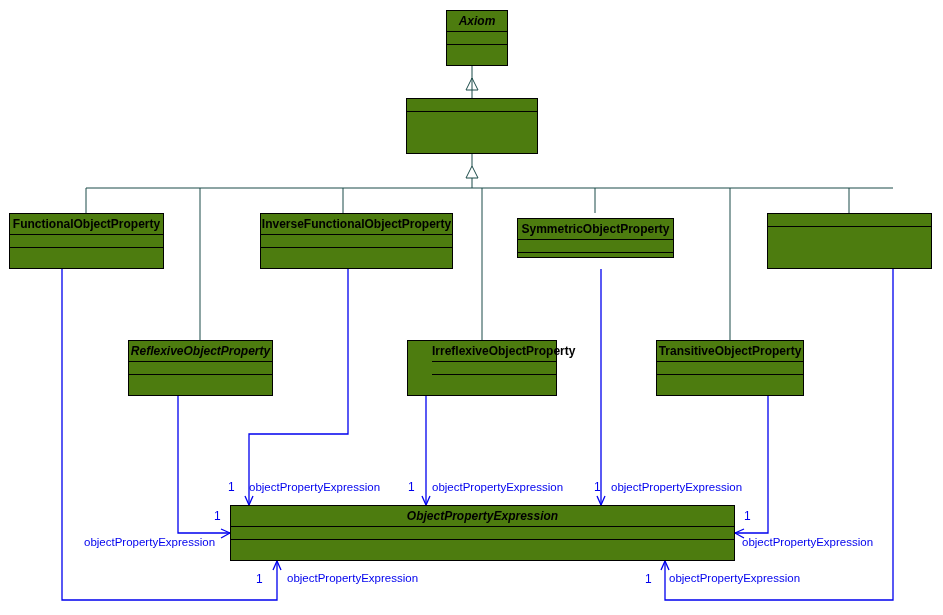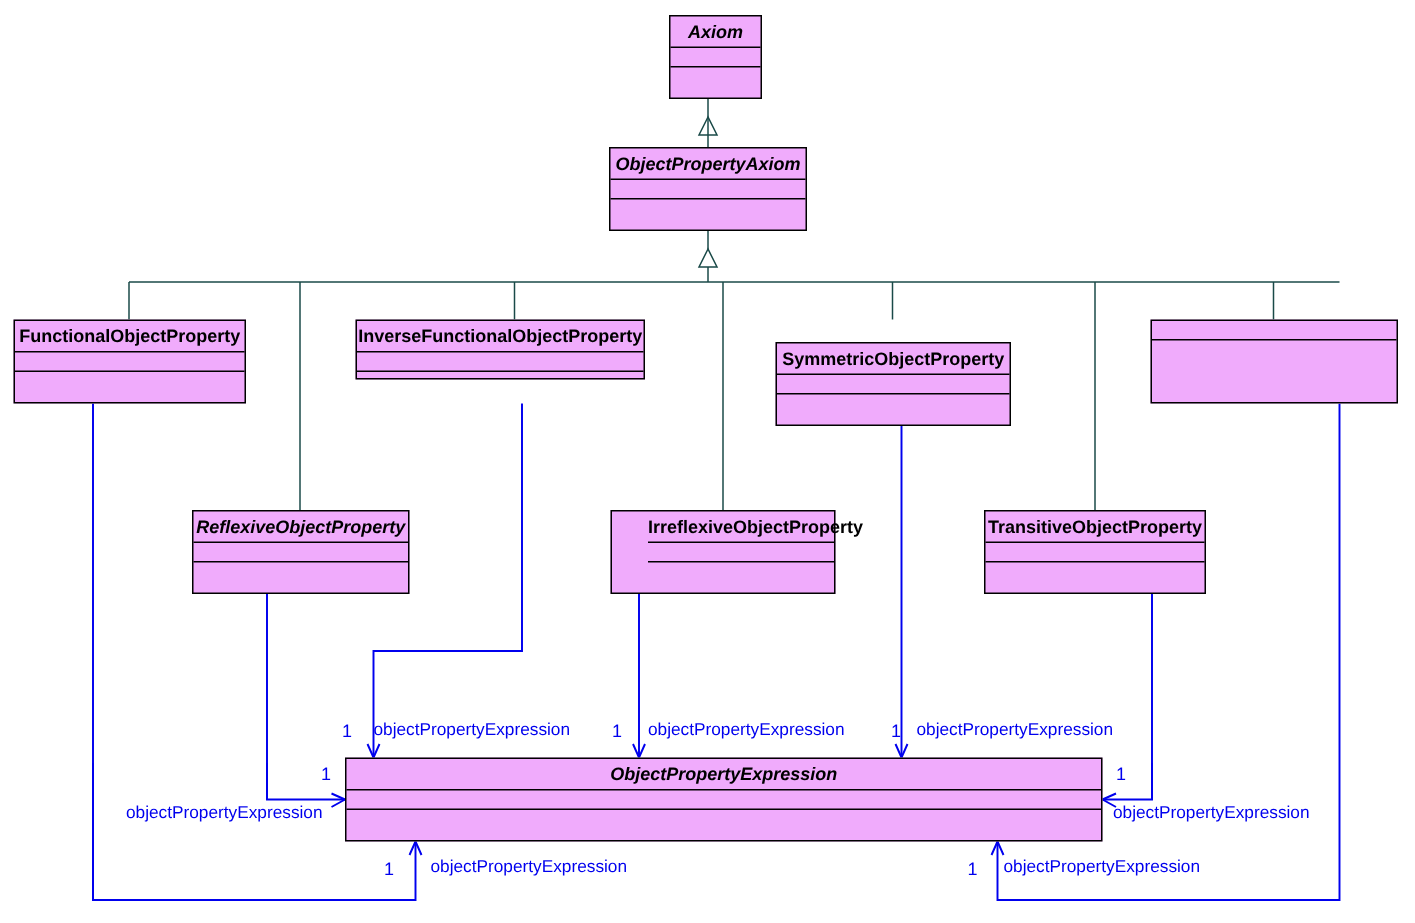--- a/index.html
+++ b/index.html
@@ -1,19 +1,19 @@
 <!DOCTYPE html>
 <html><head>
 <meta charset="utf-8">
 <style>
   html,body{margin:0;padding:0;background:#ffffff;}
   #stage{position:relative;width:943px;height:615px;background:#ffffff;
          font-family:"Liberation Sans", sans-serif; overflow:hidden;}
   #wires{position:absolute;left:0;top:0;width:943px;height:615px;}
-  .uml-class{position:absolute;box-sizing:border-box;background:#f0abfc;
+  .uml-class{position:absolute;box-sizing:border-box;background:#4d7c0f;
              border:1px solid #000000;}
   .uml-class .shadow{position:absolute;left:4px;top:4px;width:100%;height:100%;
              background:#000080;z-index:-1;}
   .uml-class .name-row{position:relative;height:20px;line-height:20px;
              text-align:center;font-size:12px;font-weight:bold;color:#000000;
              border-bottom:1px solid #000000;white-space:nowrap;overflow:visible;}
   .uml-class.abstract .name-row{font-style:italic;}
   .uml-class .attr-row{height:12px;border-bottom:1px solid #000000;}
   .uml-class .op-row{height:21px;}
   .edge-label{position:absolute;font-size:11.5px;color:#0000ee;white-space:nowrap;}
@@ -80,40 +80,39 @@
 
   <div class="uml-class abstract" style="left:446px;top:10px;width:62px;height:56px;">
     <div class="shadow"></div>
     <div class="name-row">Axiom</div>
     <div class="attr-row"></div>
     <div class="op-row"></div>
   </div>
 
   <div class="uml-class abstract" style="left:406px;top:98px;width:132px;height:56px;">
     <div class="shadow"></div>
-    <div class="name-row">ObjectPropertyAxiom</div>
     <div class="attr-row"></div>
     <div class="op-row"></div>
   </div>
 
   <div class="uml-class" style="left:9px;top:213px;width:155px;height:56px;">
     <div class="shadow"></div>
     <div class="name-row">FunctionalObjectProperty</div>
     <div class="attr-row"></div>
     <div class="op-row"></div>
   </div>
 
-  <div class="uml-class" style="left:237px;top:213px;width:193px;height:40px;">
+  <div class="uml-class" style="left:260px;top:213px;width:193px;height:56px;">
     <div class="shadow"></div>
     <div class="name-row">InverseFunctionalObjectProperty</div>
     <div class="attr-row"></div>
     <div class="op-row"></div>
   </div>
 
-  <div class="uml-class" style="left:517px;top:228px;width:157px;height:56px;">
+  <div class="uml-class" style="left:517px;top:218px;width:157px;height:40px;">
     <div class="shadow"></div>
     <div class="name-row">SymmetricObjectProperty</div>
     <div class="attr-row"></div>
     <div class="op-row"></div>
   </div>
 
   <div class="uml-class" style="left:767px;top:213px;width:165px;height:56px;">
     <div class="shadow"></div>
     <div class="attr-row"></div>
     <div class="op-row"></div>

